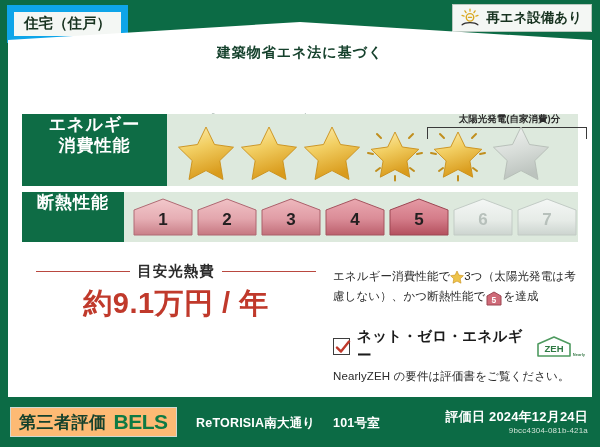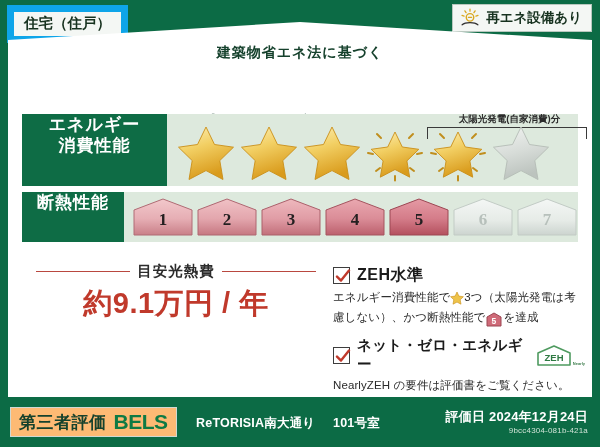--- a/index.html
+++ b/index.html
@@ -45,21 +45,21 @@
     color:#15412c; letter-spacing:1px;
   }
   .title-big {
     position:absolute; left:0; right:0; top:40px;
     text-align:center; font-size:23px; font-weight:bold;
     color:#15412c; letter-spacing:1.5px;margin-top:48px;
   }
   
   .row { position:absolute; left:14px; width:556px; display:flex; }
   .row-energy { top:92px; height:72px; }
-  .row-insul  { top:170px; height:50px;font-family:Liberation Serif, serif; }
+  .row-insul  { top:170px; height:50px; }
   .row-key {
     width:145px; background:#0e6c45; color:#fff;
     display:flex; flex-direction:column; align-items:center; 
     font-size:17px; font-weight:bold; line-height:1.25; letter-spacing:1px;
   }
   .row-val {
     flex:1; background:#dde9dd;
     position:relative;
     display:flex; align-items:center;
   }
@@ -370,40 +370,32 @@
 
     <div class="cost-head">
       <span class="rule"></span>
       <span class="txt">目安光熱費</span>
       <span class="rule"></span>
     </div>
     <div class="cost-value">約9.1万円 / 年</div>
 
     <div class="zeh">
 
-      <div class="zeh-line">
-        <span class="chk">
-          <svg viewBox="0 0 16 15">
-            <path d="M2 7.6 L6 11.6 L14 1.6" fill="none" stroke="#c0392b" stroke-width="2.4" stroke-linecap="round" stroke-linejoin="round"></path>
-          </svg>
-        </span>
-        <span class="zeh-title">ZEH水準</span>
-      </div>
       <div class="zeh-sub">
         <span>エネルギー消費性能で</span><span class="inline-star">
           <svg viewBox="0 0 14 14" style="width:14px;height:14px;vertical-align:-2px;">
             <path d="M7 1 L8.9 5.1 L13.4 5.7 L10.2 8.8 L11 13.2 L7 11.1 L3 13.2 L3.8 8.8 L0.6 5.7 L5.1 5.1 Z" fill="#eec34a" stroke="#c98f18" stroke-width="0.6"></path>
           </svg></span><span>3つ（太陽光発電は考慮しない）、かつ断熱性能で</span><span class="inline-five">
           <svg viewBox="0 0 16 15" style="width:16px;height:15px;vertical-align:-3px;">
             <path d="M1 14 L1 5 L8 1 L15 5 L15 14 Z" fill="#cf6a78" stroke="#9c4653" stroke-width="1"></path>
             <text x="8" y="11.6" font-size="8.5" font-weight="bold" fill="#ffffff" text-anchor="middle" font-family="Liberation Sans, sans-serif">5</text>
           </svg></span><span>を達成</span>
       </div>
 
-      <div class="zeh-line" style="margin-top:9px;">
+      <div class="zeh-line" style="margin-top:21px;">
         <span class="chk">
           <svg viewBox="0 0 16 15">
             <path d="M2 7.6 L6 11.6 L14 1.6" fill="none" stroke="#c0392b" stroke-width="2.4" stroke-linecap="round" stroke-linejoin="round"></path>
           </svg>
         </span>
         <span class="zeh-title2">ネット・ゼロ・エネルギー</span>
         <span class="zeh-logo-wrap">
           <svg class="zeh-logo" viewBox="0 0 36 23">
             <path d="M2 21 L2 9 L18 2 L34 9 L34 21 Z" fill="none" stroke="#4e9a5f" stroke-width="1.6" stroke-linejoin="round"></path>
             <text x="18" y="16.5" font-size="9.5" font-weight="bold" fill="#2f7a43" text-anchor="middle" font-family="Liberation Sans, sans-serif">ZEH</text>

